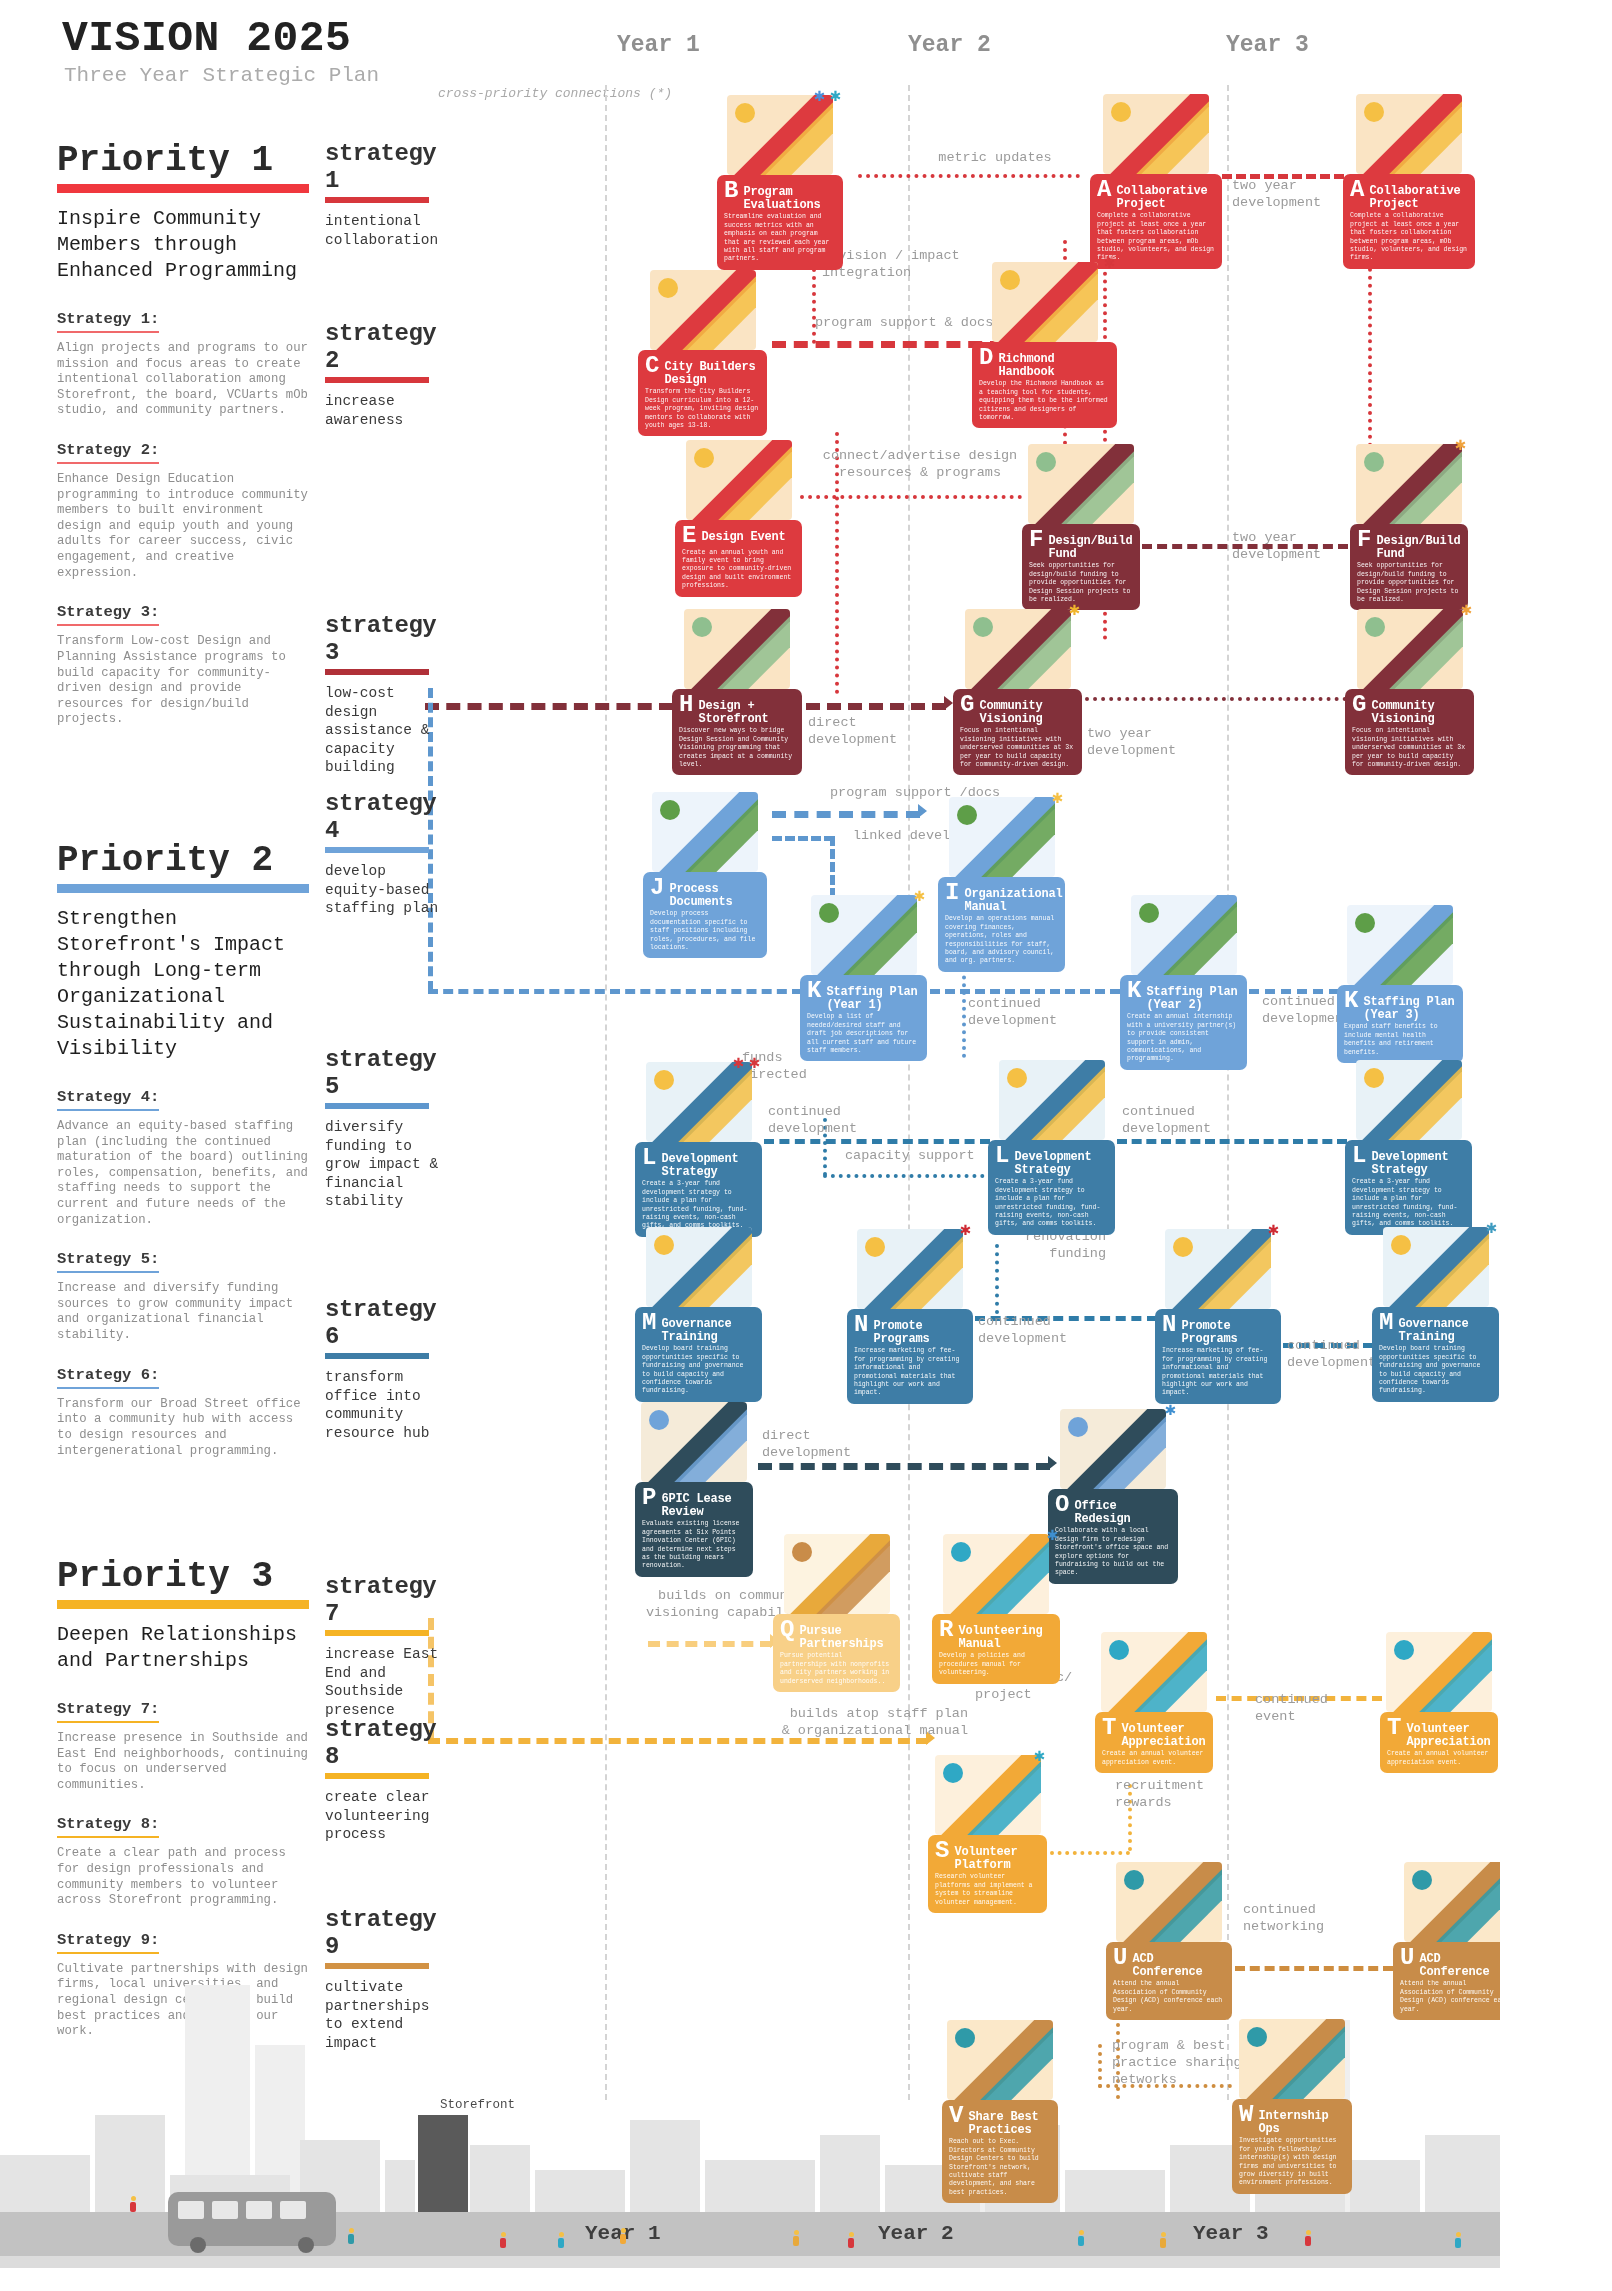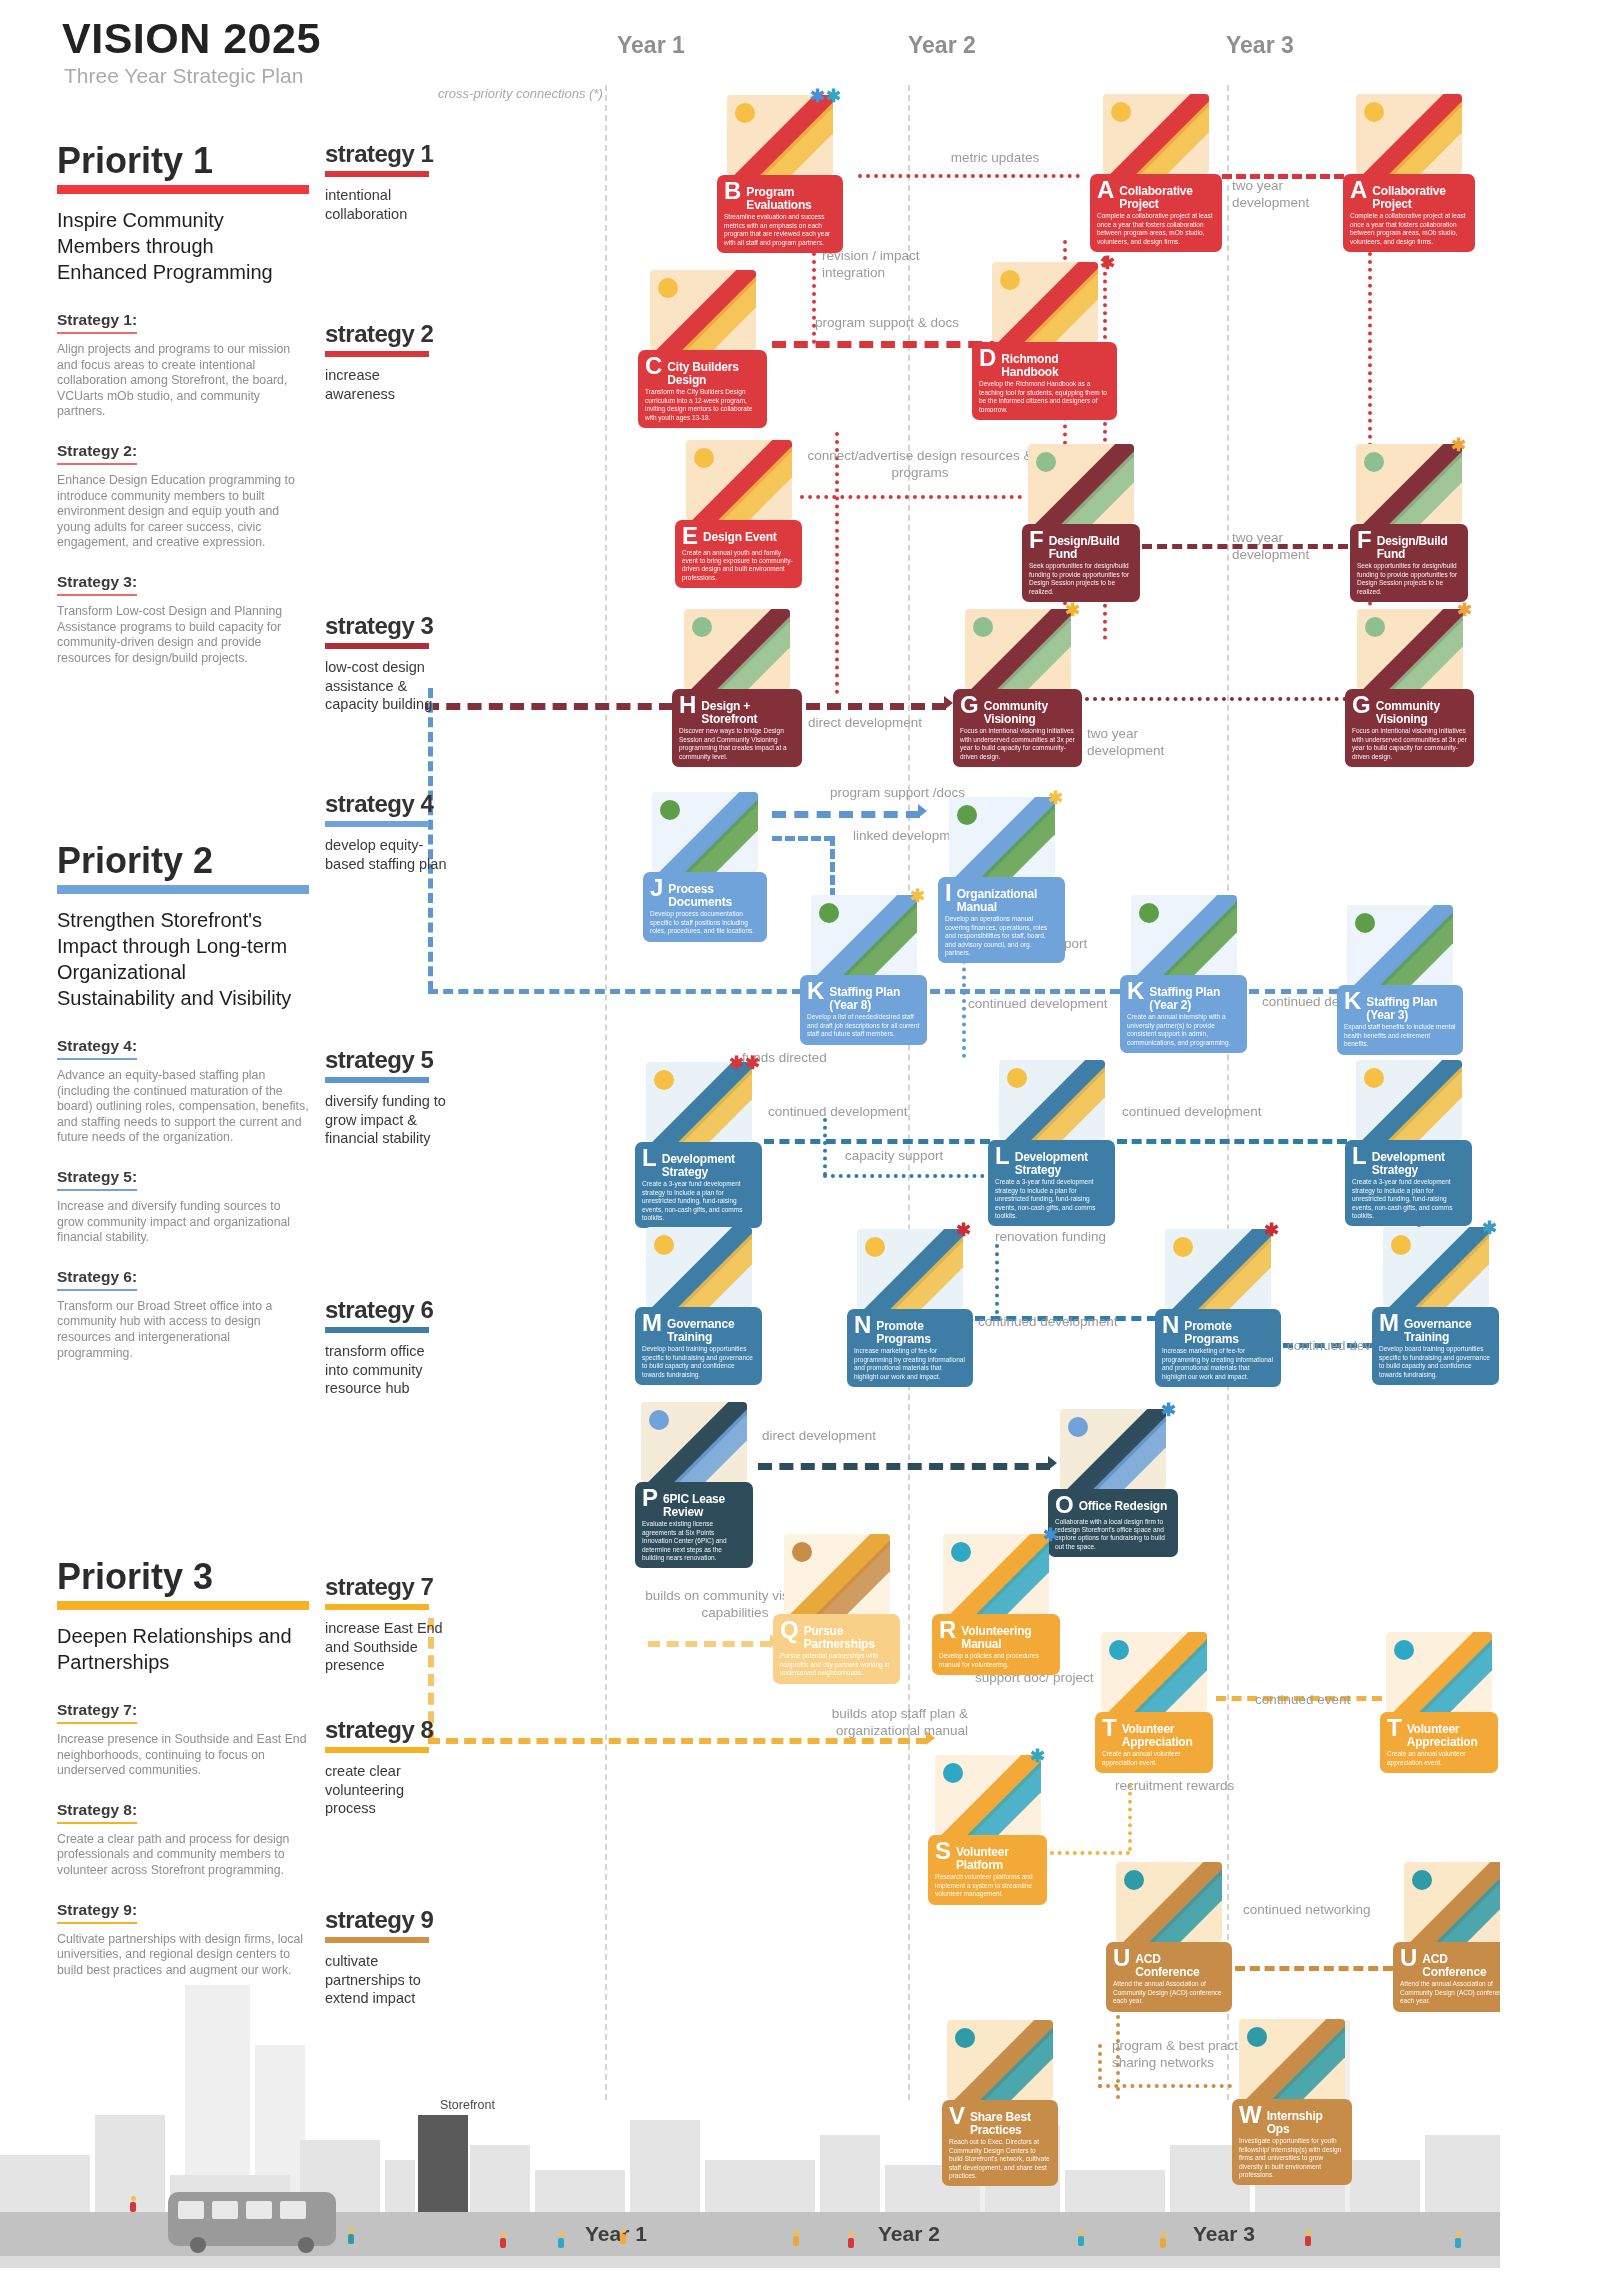--- a/index.html
+++ b/index.html
@@ -1,17 +1,17 @@
 <!DOCTYPE html>
 <html><head>
 <meta charset="utf-8">
 <style>
   html,body{margin:0;padding:0;background:#fff;}
   #canvas{position:relative;width:1500px;height:2291px;background:#fff;overflow:hidden;
-          font-family:Liberation Sans, sans-serif;}
+          font-family:Liberation Mono, monospace;}
   
   .main-title{position:absolute;left:62px;top:14px;font-size:43px;font-weight:bold;color:#222;letter-spacing:.5px;}
   .main-sub{position:absolute;left:64px;top:64px;font-size:21px;color:#ABABAB;}
   .cross-note{position:absolute;left:438px;top:86px;font-size:13px;font-style:italic;color:#A9A9A9;}
   .year-top{position:absolute;font-size:23px;font-weight:bold;color:#8F8F8F;}
   .year-bottom{position:absolute;font-size:21px;font-weight:bold;color:#3E3E3E;z-index:8;}
   
   .priority{position:absolute;left:57px;width:252px;}
   .p-title{font-size:36px;font-weight:bold;color:#2B2B2B;margin:0 0 3px 0;}
   .p-bar{height:9px;width:100%;margin-bottom:13px;}
@@ -390,21 +390,21 @@
       <div class="card" style="left: 800px; top: 895px; width: 127px;">
         <div class="illus" style="width: 106px; background: rgb(237, 244, 251);">
           <div class="stripe" style="background: rgb(111, 163, 217); top: 28px;"></div>
           <div class="stripe" style="background: rgb(94, 158, 72); top: 54px; opacity: 0.85;"></div>
           <div class="dot" style="height: 20px; width: 20px; left: 8px; top: 8px; background: rgb(94, 158, 72);"></div>
         </div>
         <div class="ast" style="color: rgb(245, 192, 68); right: 2px; top: -8px;">✱</div>
         <div class="card-label" style="background: rgb(111, 163, 217);">
           <div class="card-head">
             <div class="card-letter">K</div>
-            <div class="card-title">Staffing Plan (Year 8)</div>
+            <div class="card-title">Staffing Plan (Year 1)</div>
           </div>
           <div class="card-desc">Develop a list of needed/desired staff and draft job descriptions for all current staff and future staff members.</div>
         </div>
       </div>
       <div class="card" style="left: 1120px; top: 895px; width: 127px;">
         <div class="illus" style="width: 106px; background: rgb(237, 244, 251);">
           <div class="stripe" style="background: rgb(111, 163, 217); top: 28px;"></div>
           <div class="stripe" style="background: rgb(94, 158, 72); top: 54px; opacity: 0.85;"></div>
           <div class="dot" style="height: 20px; width: 20px; left: 8px; top: 8px; background: rgb(94, 158, 72);"></div>
         </div>

